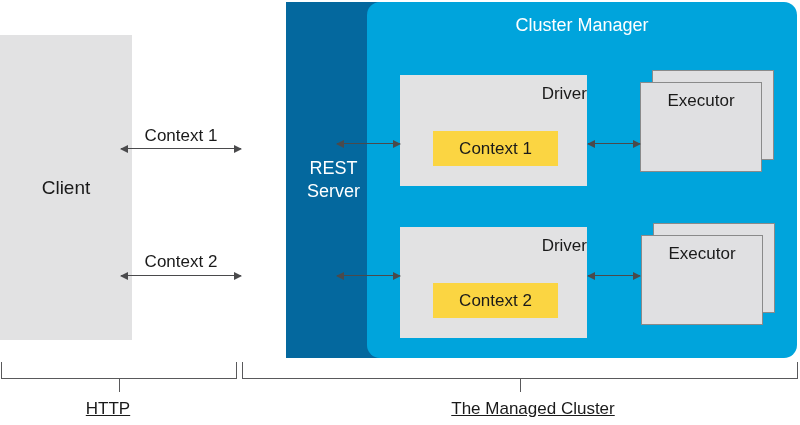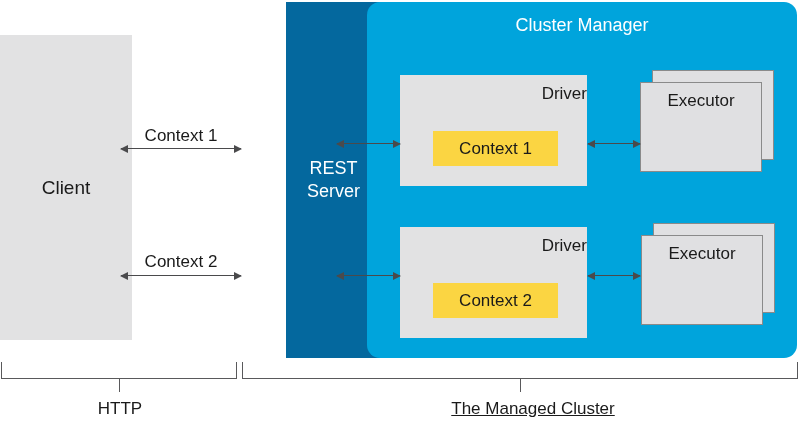--- a/index.html
+++ b/index.html
@@ -110,19 +110,19 @@
 
   <div class="arrow" style="left:121px;top:148px;width:120px;"></div>
   <div class="arrow" style="left:121px;top:275px;width:120px;"></div>
   <div class="arrow" style="left:337px;top:143px;width:63px;"></div>
   <div class="arrow" style="left:337px;top:275px;width:63px;"></div>
   <div class="arrow" style="left:588px;top:143px;width:52px;"></div>
   <div class="arrow" style="left:588px;top:275px;width:52px;"></div>
 
   <div class="brace" style="left:1px;width:236px;"></div>
   <div class="brace-tick" style="left:119px;"></div>
-  <div class="brace-label" style="left:45px;width:150px;">HTTP</div>
+  <div class="brace-label" style="left:33px;width:150px;text-decoration:underline;">HTTP</div>
 
   <div class="brace" style="left:242px;width:556px;"></div>
   <div class="brace-tick" style="left:520px;"></div>
   <div class="brace-label" style="left:383px;width:300px;text-decoration:underline;">The Managed Cluster</div>
 
 </div>
 
 </body></html>

